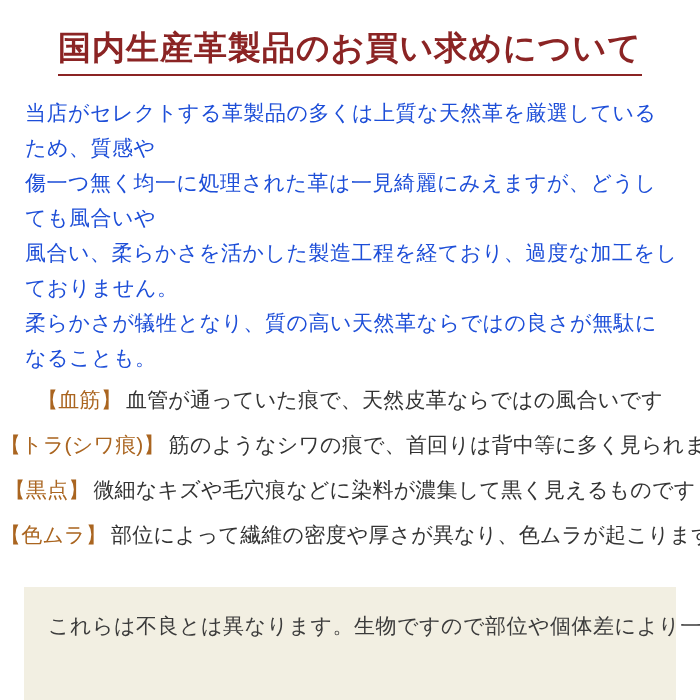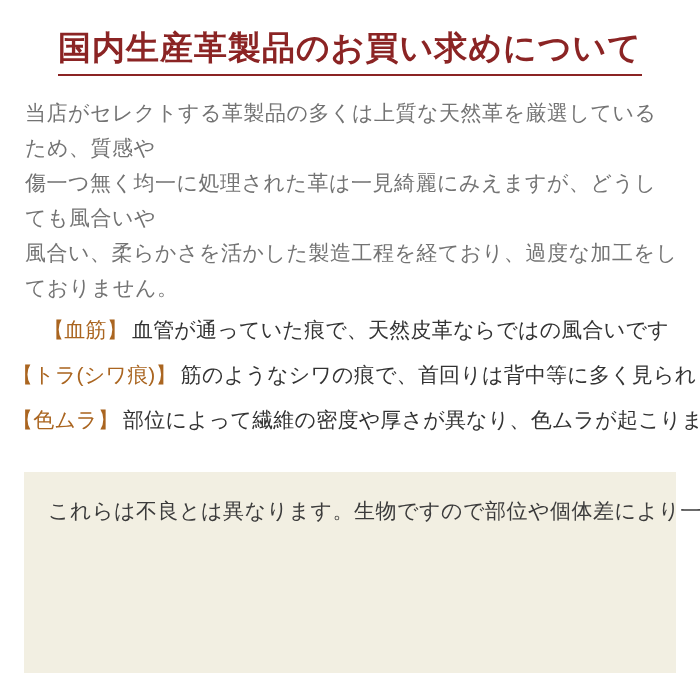--- a/index.html
+++ b/index.html
@@ -27,30 +27,29 @@
   .title-text {
     display: inline-block;
     padding-bottom: 3px;
     border-bottom: 2px solid #8b2424;
   }
   
   .intro {
     margin: 20px 22px 0 25px;
     font-size: 21px;
     line-height: 35px;
-    color: #737373;
+    color: #1d4ed8;
     letter-spacing: 0.5px;
   }
   
   .features {
     margin-top: 1px;
     font-family: "Liberation Sans", "DejaVu Sans", sans-serif;
     font-size: 21px;
     color: #333333;
-    padding-left: 12px;
   }
   .feature-row {
     height: 45px;
     line-height: 45px;
     text-align: center;
     white-space: nowrap;
     letter-spacing: 0.2px;
   }
   .feature-label {
     color: #aa6520;
@@ -77,28 +76,32 @@
 <div class="page">
 
   <h1 class="title">
     <span class="title-text">国内生産革製品のお買い求めについて</span>
   </h1>
 
   <div class="intro">
     <div class="intro-line">当店がセレクトする革製品の多くは上質な天然革を厳選しているため、質感や</div>
     <div class="intro-line">傷一つ無く均一に処理された革は一見綺麗にみえますが、どうしても風合いや</div>
     <div class="intro-line">風合い、柔らかさを活かした製造工程を経ており、過度な加工をしておりません。</div>
+    <div class="intro-line">柔らかさが犠牲となり、質の高い天然革ならではの良さが無駄になることも。</div>
   </div>
 
   <div class="features">
     <div class="feature-row">
       <span class="feature-label">【血筋】</span><span class="feature-text">血管が通っていた痕で、天然皮革ならではの風合いです</span>
     </div>
     <div class="feature-row">
       <span class="feature-label">【トラ(シワ痕)】</span><span class="feature-text">筋のようなシワの痕で、首回りは背中等に多く見られます</span>
+    </div>
+    <div class="feature-row">
+      <span class="feature-label">【黒点】</span><span class="feature-text">微細なキズや毛穴痕などに染料が濃集して黒く見えるものです</span>
     </div>
     <div class="feature-row">
       <span class="feature-label">【色ムラ】</span><span class="feature-text">部位によって繊維の密度や厚さが異なり、色ムラが起こります</span>
     </div>
   </div>
 
   <div class="notice-box">
     <div class="notice-line">これらは不良とは異なります。生物ですので部位や個体差により一つ</div>
 
   </div>

